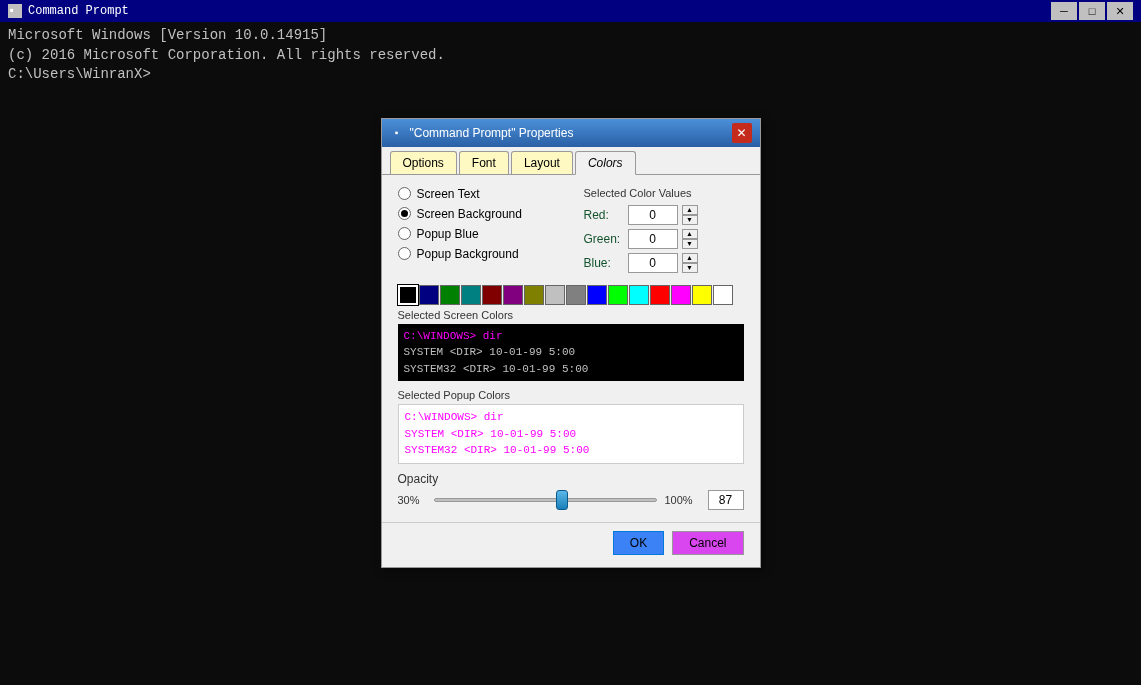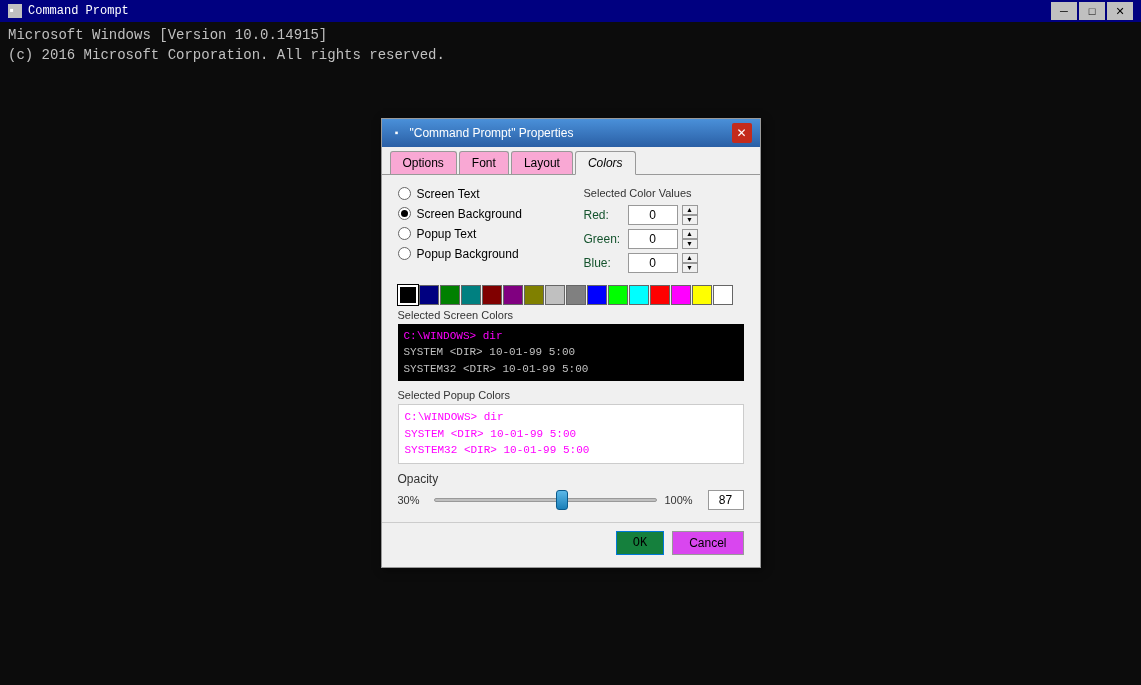--- a/index.html
+++ b/index.html
@@ -135,21 +135,21 @@
       border-bottom: 1px solid #999;
       padding: 4px 8px 0 8px;
       gap: 2px;
     }
 
     .tab {
       padding: 4px 12px;
       border: 1px solid #999;
       border-bottom: none;
       cursor: pointer;
-      background: #f9a8d4;
+      background: #fef9c3;
       font-size: 12px;
       border-radius: 3px 3px 0 0;
     }
 
     .tab.active {
       background: #f0f0f0;
       border-bottom: 1px solid #f0f0f0;
       margin-bottom: -1px;
       z-index: 1;
       font-style: italic;
@@ -391,42 +391,42 @@
       padding: 4px 16px;
       height: 24px;
       border: 1px solid #999;
       background: #d946ef;
       font-size: 12px;
       cursor: pointer;
       font-family: 'Segoe UI', Tahoma, sans-serif;
     }
 
     .dialog-btn.primary {
-      background: #15803d;
+      background: #3b82f6;
       border-color: #0078d7;
       color: #000;
-      font-family: Liberation Mono, monospace;
     }
   </style>
 </head>
 <body>
 
 <div class="terminal-bg">
   <div class="terminal-titlebar">
     <span class="terminal-titlebar-icon">▪</span>
     <span>Command Prompt</span>
     <div class="terminal-titlebar-controls">
       <button class="terminal-titlebar-btn">─</button>
       <button class="terminal-titlebar-btn">□</button>
       <button class="terminal-titlebar-btn">✕</button>
     </div>
   </div>
   <div class="terminal-content">
     <div>Microsoft Windows [Version 10.0.14915]</div>
     <div>(c) 2016 Microsoft Corporation. All rights reserved.</div>
+    <div>C:\Users\WinranX&gt;</div>
   </div>
 </div>
 
 <div class="dialog-overlay">
   <div class="dialog">
 
     <div class="dialog-titlebar">
       <span class="dialog-titlebar-icon">▪</span>
       <span class="dialog-titlebar-title">"Command Prompt" Properties</span>
       <button class="dialog-close-btn">✕</button>
@@ -447,21 +447,21 @@
           <div class="radio-item">
             <div class="radio-btn"></div>
             <span>Screen Text</span>
           </div>
           <div class="radio-item">
             <div class="radio-btn checked"></div>
             <span>Screen Background</span>
           </div>
           <div class="radio-item">
             <div class="radio-btn"></div>
-            <span>Popup Text</span>
+            <span>Popup Blue</span>
           </div>
           <div class="radio-item">
             <div class="radio-btn"></div>
             <span>Popup Background</span>
           </div>
         </div>
 
         <div class="color-values-section">
           <div class="color-values-title">Selected Color Values</div>
           <div class="color-value-row">

